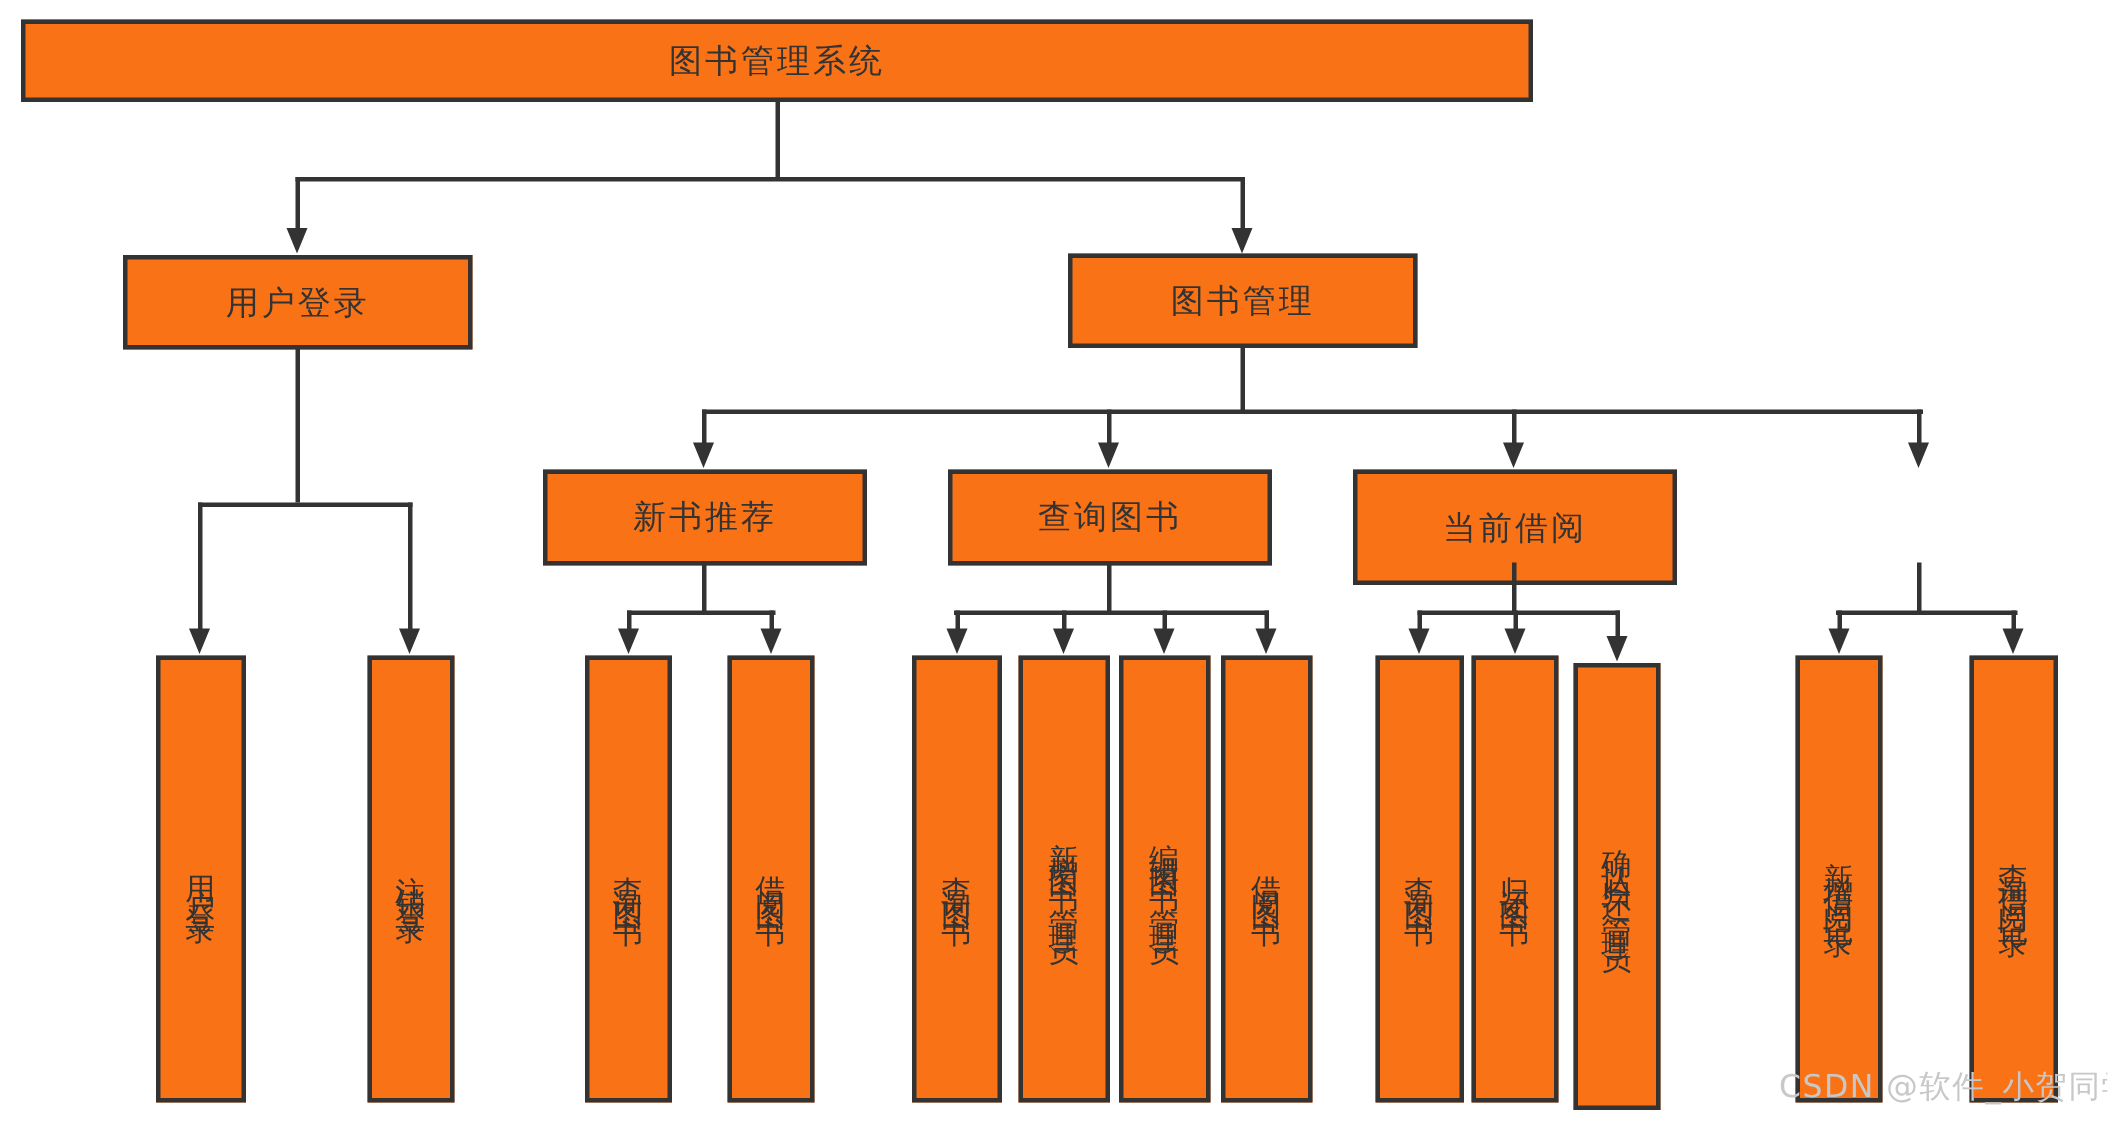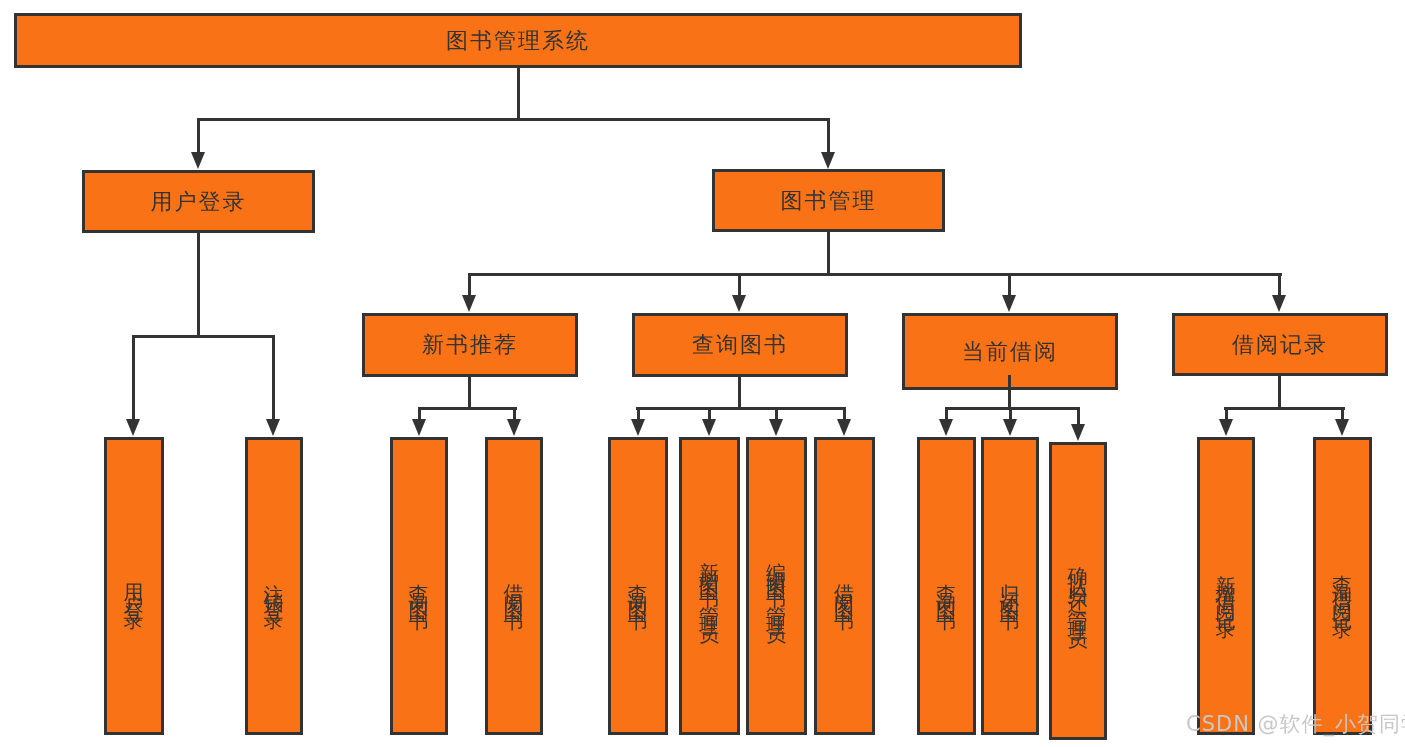--- a/index.html
+++ b/index.html
@@ -33,21 +33,20 @@
 <div id="stage">
 
   <div class="box" style="left:14px;top:13px;width:1008px;height:55px;">图书管理系统</div>
 
   <div class="box" style="left:82px;top:170px;width:233px;height:63px;">用户登录</div>
   <div class="box" style="left:712px;top:169px;width:233px;height:63px;">图书管理</div>
 
   <div class="box" style="left:362px;top:313px;width:216px;height:64px;">新书推荐</div>
   <div class="box" style="left:632px;top:313px;width:216px;height:64px;">查询图书</div>
   <div class="box" style="left:902px;top:313px;width:216px;height:77px;">当前借阅</div>
-  <div class="box" style="left:1172px;top:313px;width:216px;height:63px;">借阅记录</div>
 
   <div class="box leaf" style="left:104px;top:437px;width:60px;height:298px;">
     <span class="vtext">用户登录</span>
     </div>
   <div class="box leaf" style="left:245px;top:437px;width:58px;height:298px;">
     <span class="vtext">注销登录</span>
     </div>
 
   <div class="box leaf" style="left:390px;top:437px;width:58px;height:298px;">
     <span class="vtext">查询图书</span>

